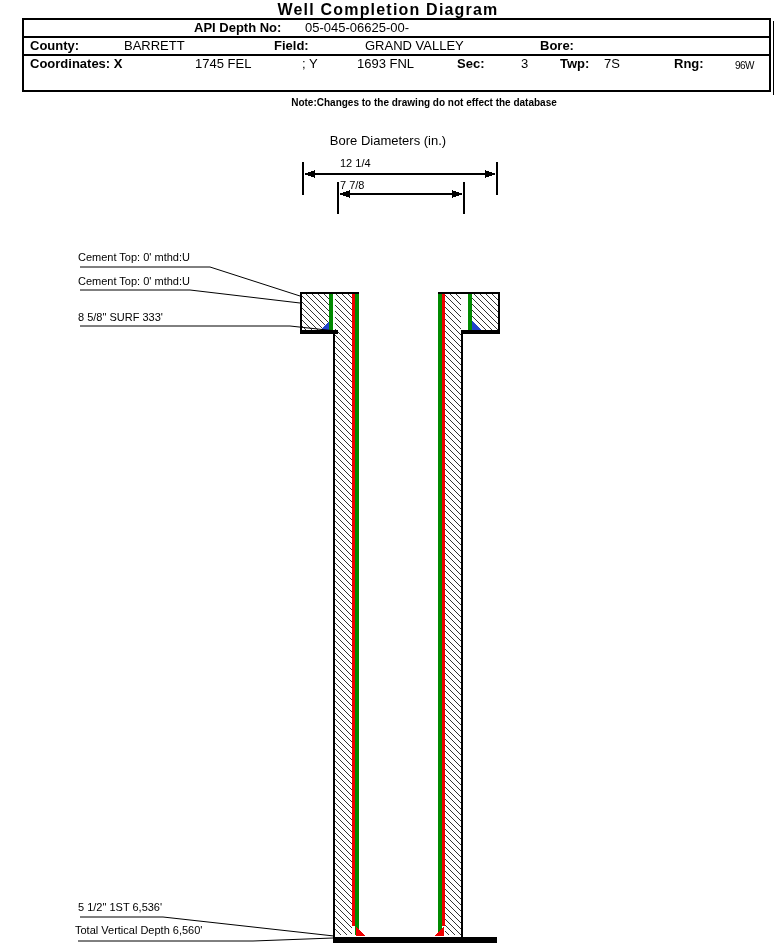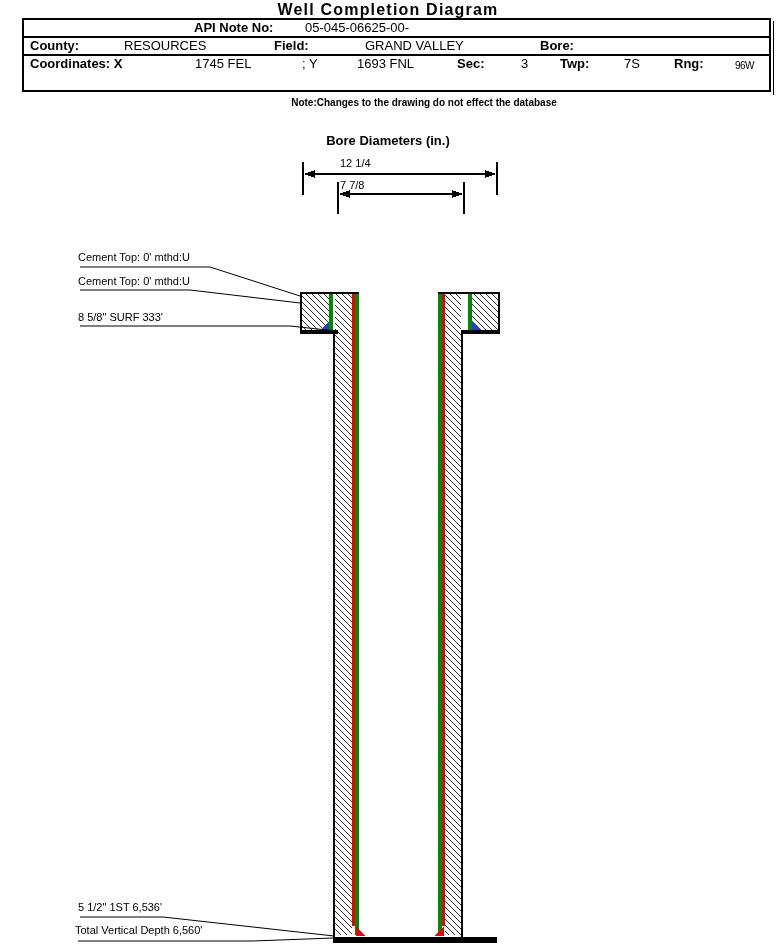--- a/index.html
+++ b/index.html
@@ -25,21 +25,21 @@
   .hdr-row.sep{border-top:2px solid #000;}
   .hdr-row span{position:absolute;top:0;}
   .lbl{font-weight:bold;}
   .ul{border-bottom:1.5px solid #000;}
   .small-val{font-size:10px;letter-spacing:-0.5px;}
   .note{
     position:absolute;top:97px;left:0;width:776px;text-align:center;
     font-size:10px;font-weight:bold;padding-left:36px;
   }
   .bore-title{
-    position:absolute;top:133px;left:0;width:776px;text-align:center;font-size:13px;font-weight:bold;
+    position:absolute;top:133px;left:0;width:776px;text-align:center;font-size:13px;
   }
   .dim-label{position:absolute;text-align:left;font-size:11px;width:120px;}
   .dim-outer{left:340px;top:157px;}
   .dim-inner{left:340px;top:179px;}
   .dlabel{position:absolute;font-size:11px;white-space:nowrap;}
   .lbl-cement1{left:78px;top:251px;}
   .lbl-cement2{left:78px;top:275px;}
   .lbl-surf{left:78px;top:311px;}
   .lbl-prod{left:78px;top:901px;}
   .lbl-tvd{left:75px;top:924px;}
@@ -52,40 +52,40 @@
 </style>
 </head>
 <body>
 
 <div class="page">
 
   <div class="page-title">Well Completion Diagram</div>
 
   <div class="hdr-table">
     <div class="hdr-row">
-      <span class="lbl ul" style="left:170px">API Note No:</span>
+      <span class="lbl ul" style="left:170px">API Depth No:</span>
       <span style="left:281px">05-045-06625-00-</span>
     </div>
     <div class="hdr-row sep">
       <span class="lbl" style="left:6px">County:</span>
-      <span style="left:100px">RESOURCES</span>
+      <span style="left:100px">BARRETT</span>
       <span class="lbl" style="left:250px">Field:</span>
       <span style="left:341px">GRAND VALLEY</span>
       <span class="lbl" style="left:516px">Bore:</span>
       <span style="left:570px"></span>
     </div>
     <div class="hdr-row sep">
       <span class="lbl" style="left:6px">Coordinates: X</span>
       <span style="left:171px">1745 FEL</span>
       <span style="left:278px">; Y</span>
       <span style="left:333px">1693 FNL</span>
       <span class="lbl" style="left:433px">Sec:</span>
       <span style="left:497px">3</span>
       <span class="lbl" style="left:536px">Twp:</span>
-      <span style="left:600px">7S</span>
+      <span style="left:580px">7S</span>
       <span class="lbl" style="left:650px">Rng:</span>
       <span class="small-val" style="left:711px;top:2px">96W</span>
     </div>
   </div>
   <div class="hdr-shadow"></div>
 
   <div class="note">Note:Changes to the drawing do not effect the database</div>
 
   <div class="bore-title">Bore Diameters (in.)</div>
   <div class="dim-label dim-outer">12 1/4</div>

